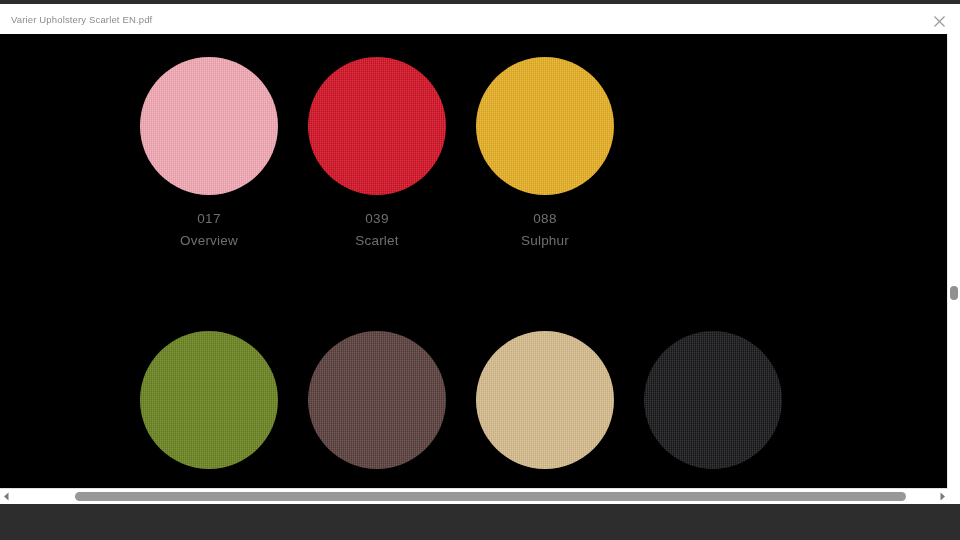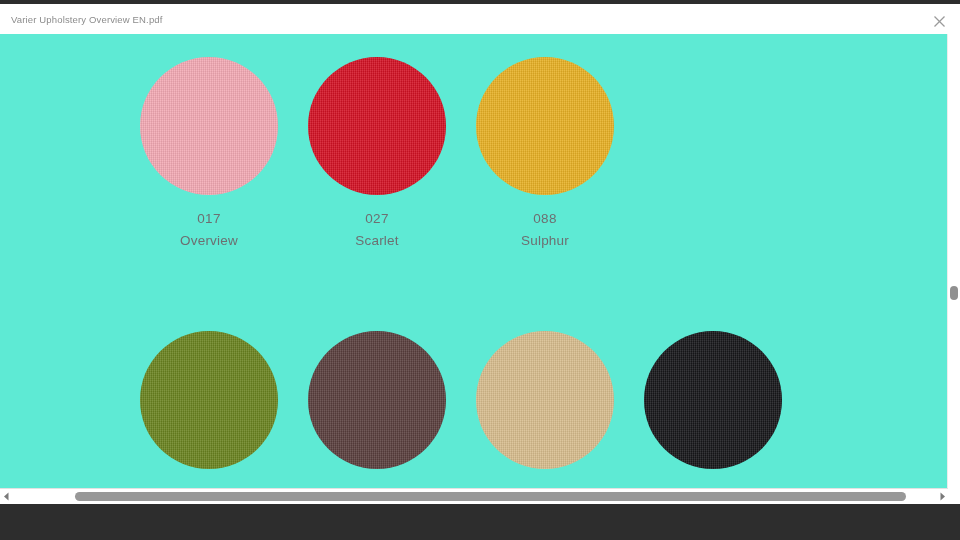--- a/index.html
+++ b/index.html
@@ -63,21 +63,21 @@
   }
   .close-btn svg { display: block; }
 
   
   .page {
     position: absolute;
     top: 34px;
     left: 0;
     width: 948px;
     height: 454px;
-    background: #5eead4;
+    background: #000000;
     overflow: hidden;
   }
 
   .swatch-grid {
     position: absolute;
     top: 23px;
     left: 140px;
     width: 640px;
     display: flex;
     flex-direction: column;
@@ -210,21 +210,21 @@
   }
 </style>
 </head>
 <body>
 
 <div id="viewer">
 
   <div class="top-strip"></div>
 
   <div class="header">
-    <div class="file-title">Varier Upholstery Overview EN.pdf</div>
+    <div class="file-title">Varier Upholstery Scarlet EN.pdf</div>
 
     <div class="close-btn">
       <svg width="13" height="13" viewBox="0 0 13 13" aria-hidden="true">
         <line x1="1.5" y1="1.5" x2="11.5" y2="11.5" stroke="#9a9a9a" stroke-width="1.3"></line>
         <line x1="11.5" y1="1.5" x2="1.5" y2="11.5" stroke="#9a9a9a" stroke-width="1.3"></line>
       </svg>
     </div>
   </div>
 
   <div class="page">
@@ -234,21 +234,21 @@
 
         <div class="swatch">
           <div class="disc" style="background-color:#f4aab5"></div>
           <div class="code">017</div>
           <div class="name">Overview</div>
         </div>
 
 
         <div class="swatch">
           <div class="disc" style="background-color:#d41225"></div>
-          <div class="code">027</div>
+          <div class="code">039</div>
           <div class="name">Scarlet</div>
         </div>
 
         <div class="swatch">
           <div class="disc" style="background-color:#e8b125"></div>
           <div class="code">088</div>
           <div class="name">Sulphur</div>
         </div>
 
       </div>

